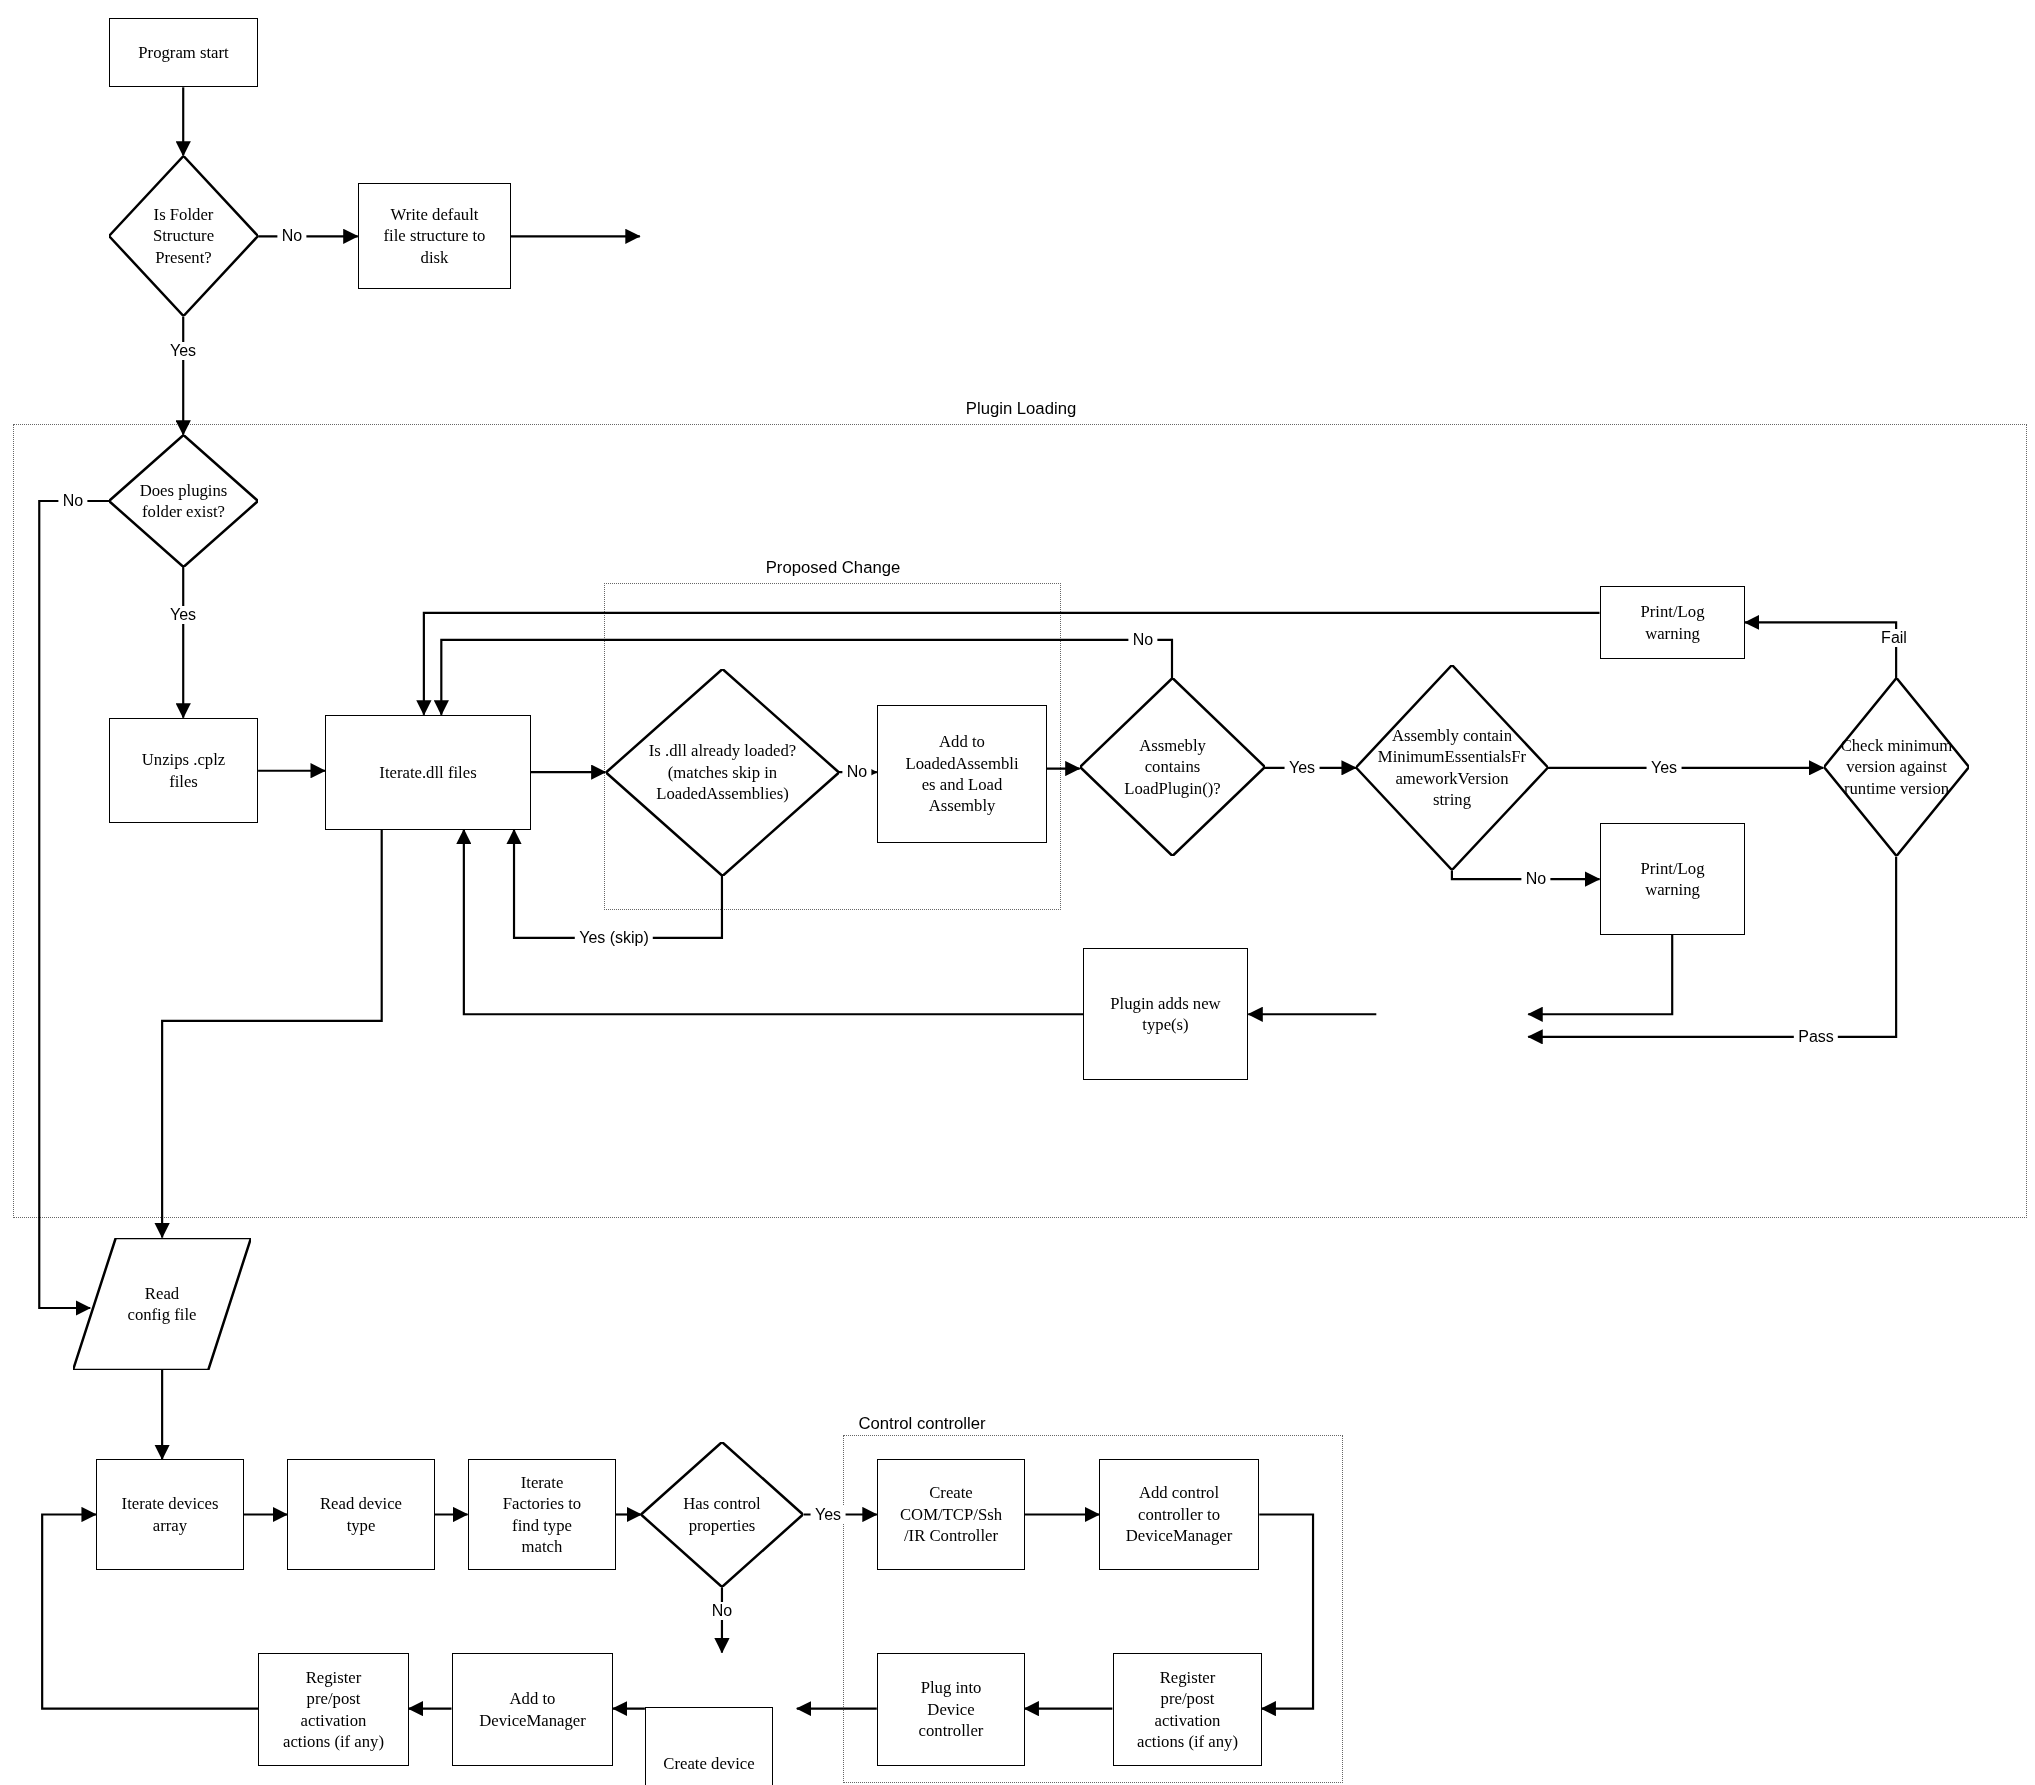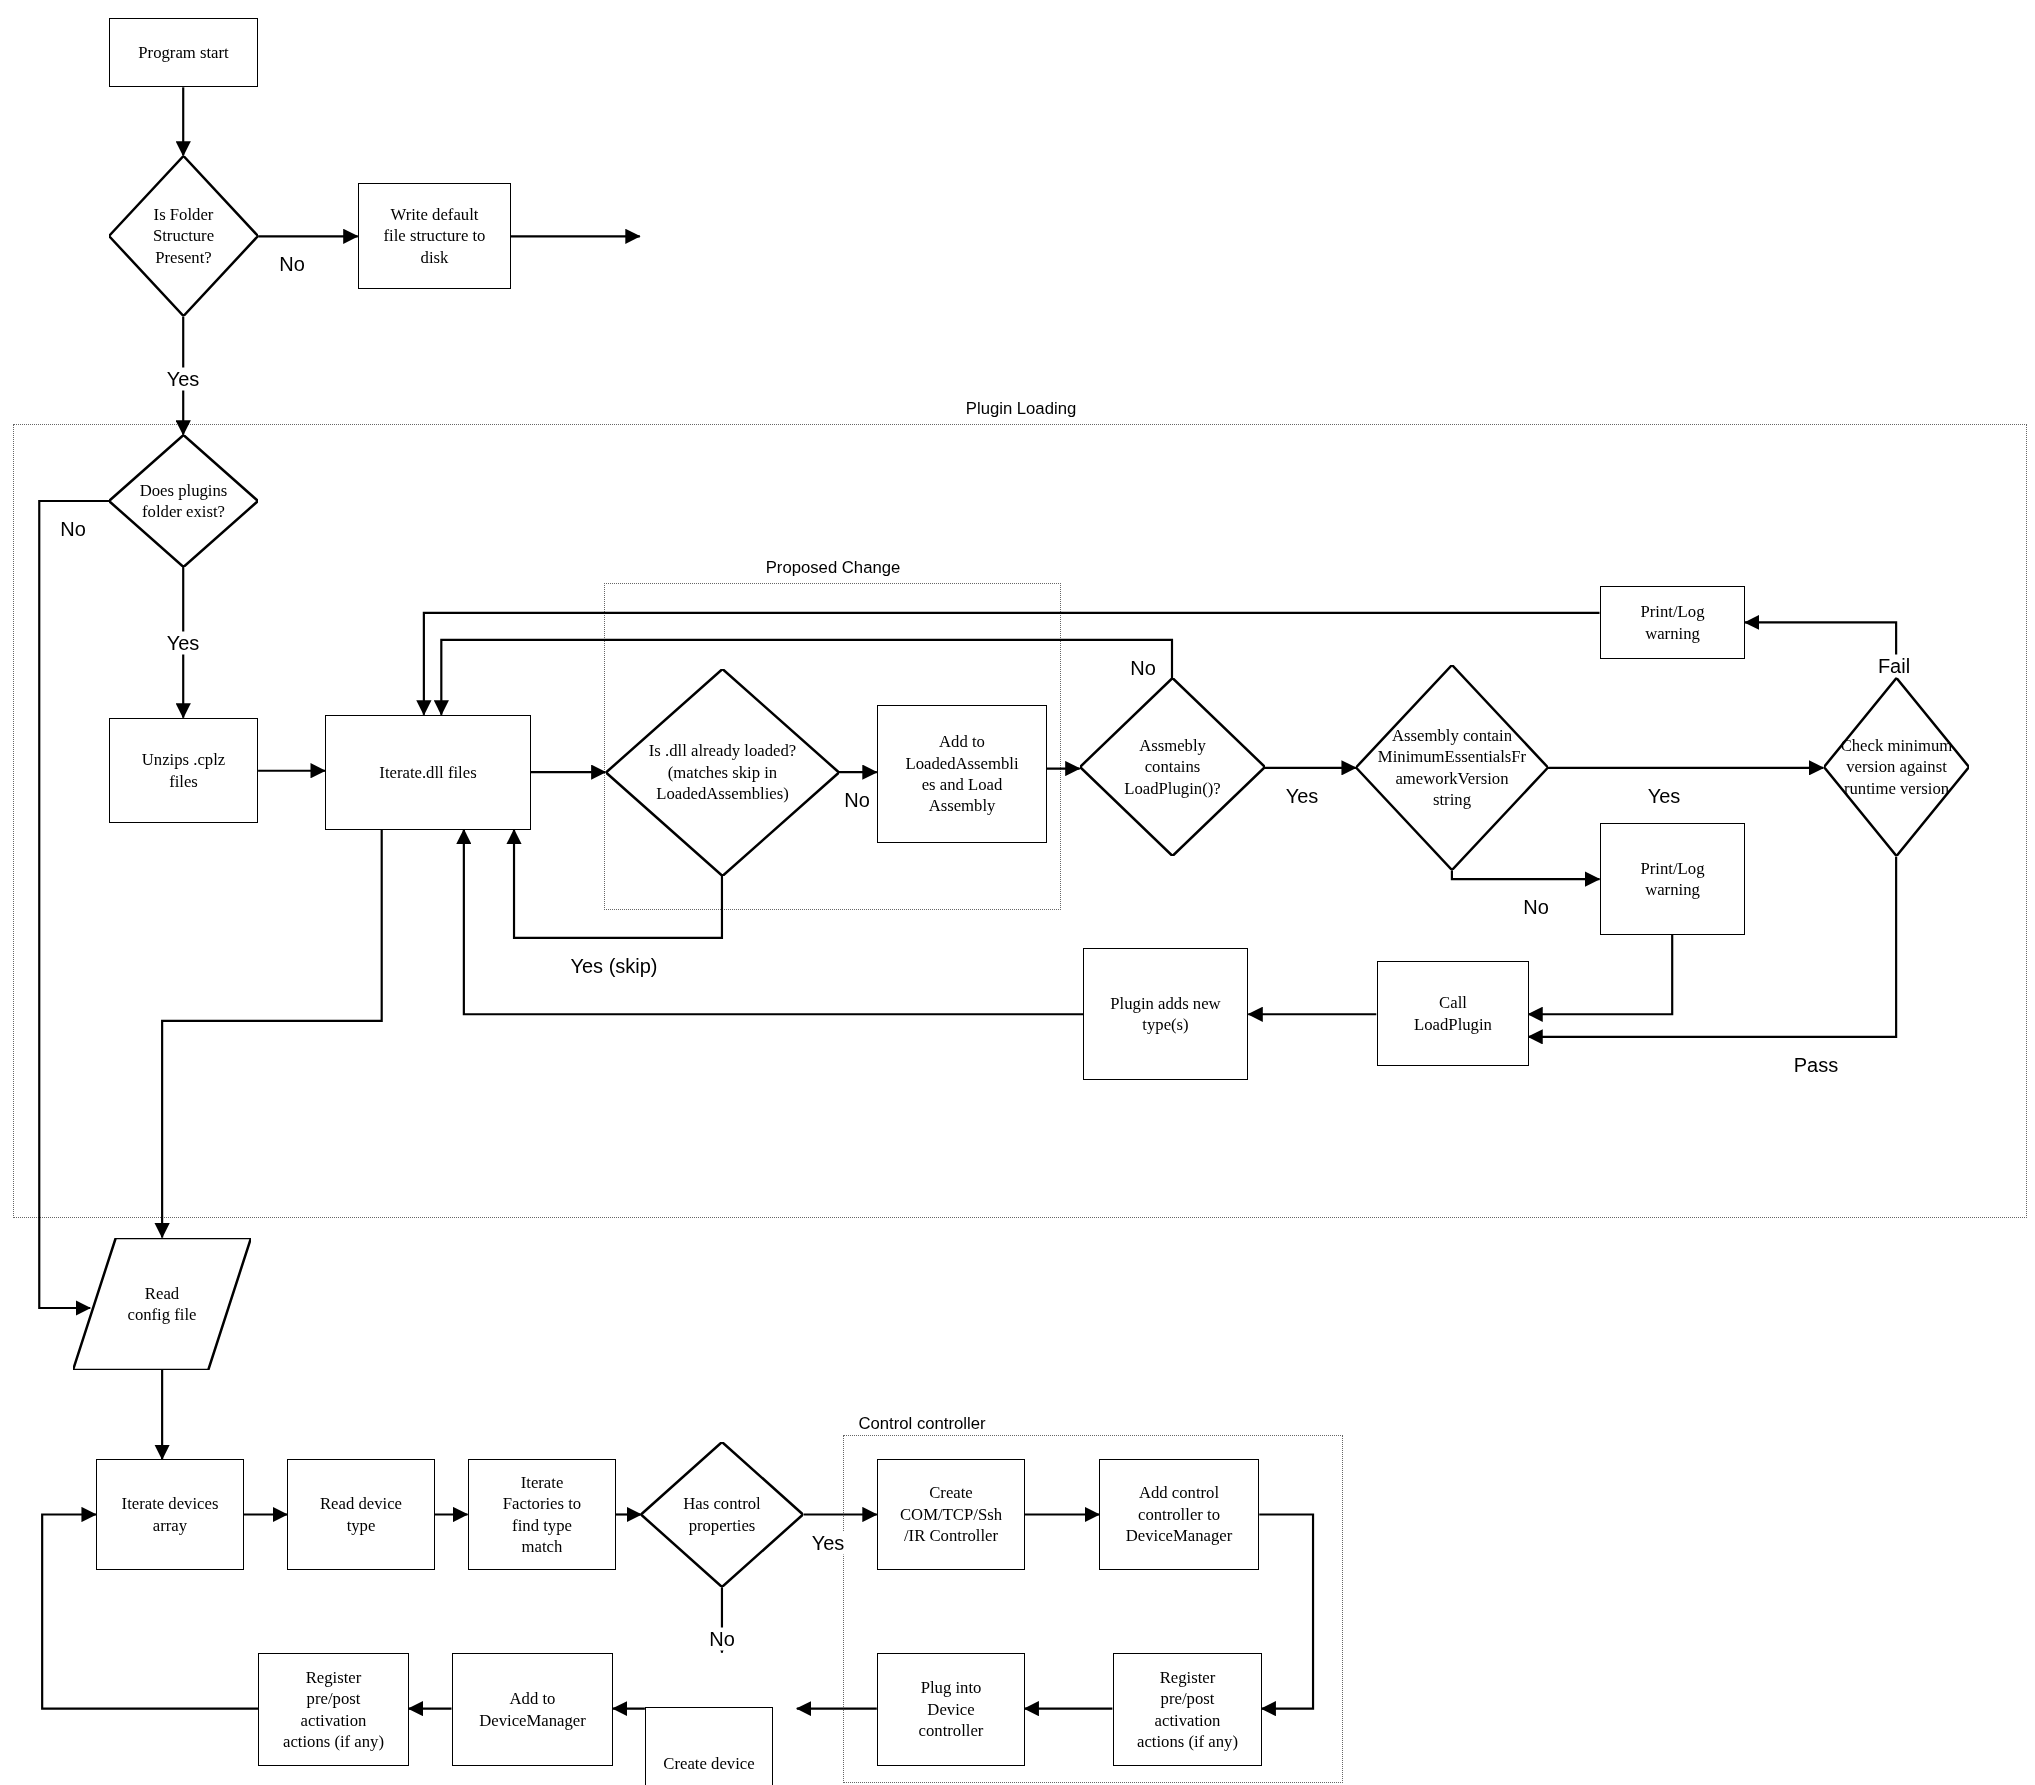--- a/index.html
+++ b/index.html
@@ -12,21 +12,21 @@
 
   .edges { position: absolute; left: 0; top: 0; width: 2035px; height: 1785px; pointer-events: none; }
   .edges polyline { fill: none; stroke: #000; stroke-width: 3; }
 
   .node { position: absolute; display: flex; align-items: center; justify-content: center; text-align: center; font-size: 16.7px; line-height: 1.28; }
   .rect { background: #fff; border: 1.8px solid #000; }
   .shape-svg { position: absolute; left: 0; top: 0; width: 100%; height: 100%; }
   .shape-svg polygon { fill: #fff; stroke: #000; stroke-width: 2.5; vector-effect: non-scaling-stroke; }
   .lbl { position: relative; white-space: pre-line; padding: 0 2.9px; font-family: Liberation Serif, serif; }
 
-  .edge-label { position: absolute; transform: translate(-50%,-50%); background: #fff; padding: 0 4.4px; font-size: 20px; white-space: nowrap; margin-top: 28px; }
+  .edge-label { position: absolute; transform: translate(-50%,-50%); background: #fff; padding: 0 4.4px; font-size: 16px; white-space: nowrap; }
 </style>
 </head>
 <body>
 
 <div class="canvas">
 
   <div class="container-box" style="left:13px;top:424px;width:2014px;height:794px"></div>
   <div class="container-box" style="left:604px;top:583px;width:457px;height:327px"></div>
   <div class="container-box" style="left:843px;top:1435px;width:500px;height:348px"></div>
 
@@ -161,24 +161,20 @@
   <div class="node rect" style="left:1600px;top:586px;width:145px;height:73px">
     <span class="lbl">Print/Log
 warning</span>
   </div>
 
   <div class="node rect" style="left:1600px;top:823px;width:145px;height:112px">
     <span class="lbl">Print/Log
 warning</span>
   </div>
 
-  <div class="node rect" style="left:1377px;top:961px;width:152px;height:105px">
-    <span class="lbl">Call
-LoadPlugin</span>
-  </div>
 
   <div class="node rect" style="left:1083px;top:948px;width:165px;height:132px">
     <span class="lbl">Plugin adds new
 type(s)</span>
   </div>
 
   <div class="node parallelogram" style="left:73px;top:1238px;width:178px;height:132px">
     <svg class="shape-svg" viewBox="0 0 100 100" preserveAspectRatio="none">
         <polygon points="24,0 100,0 76,100 0,100"></polygon>
       </svg>

